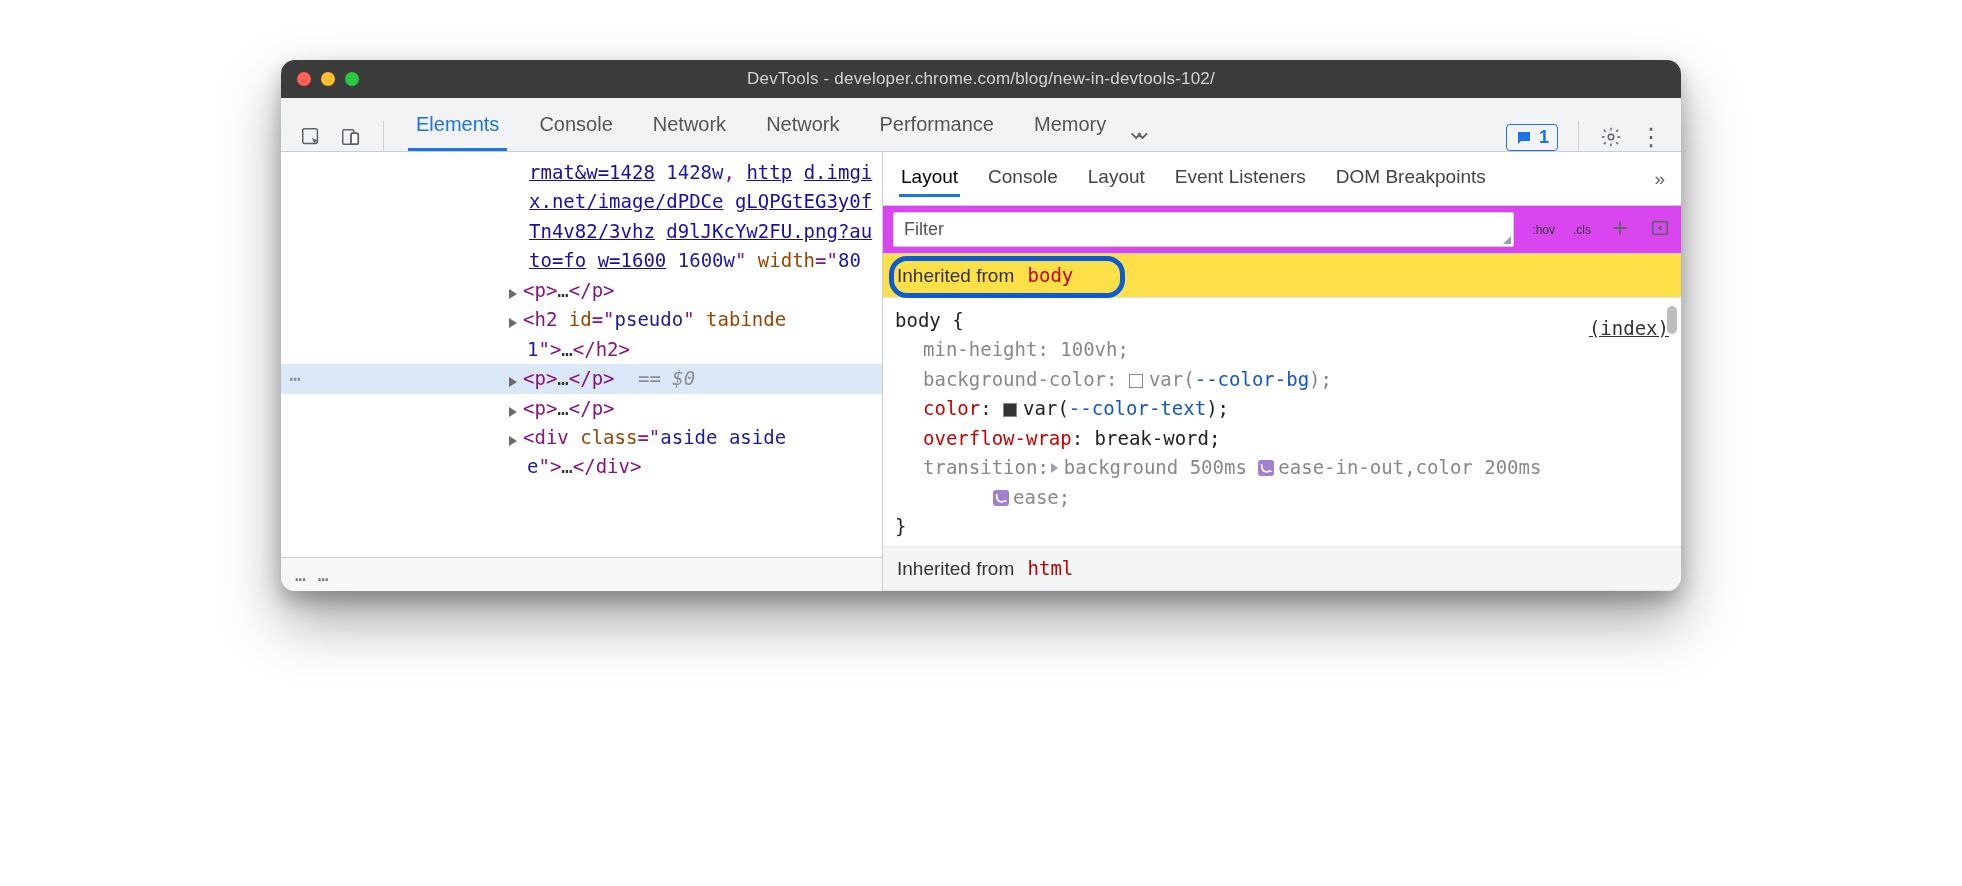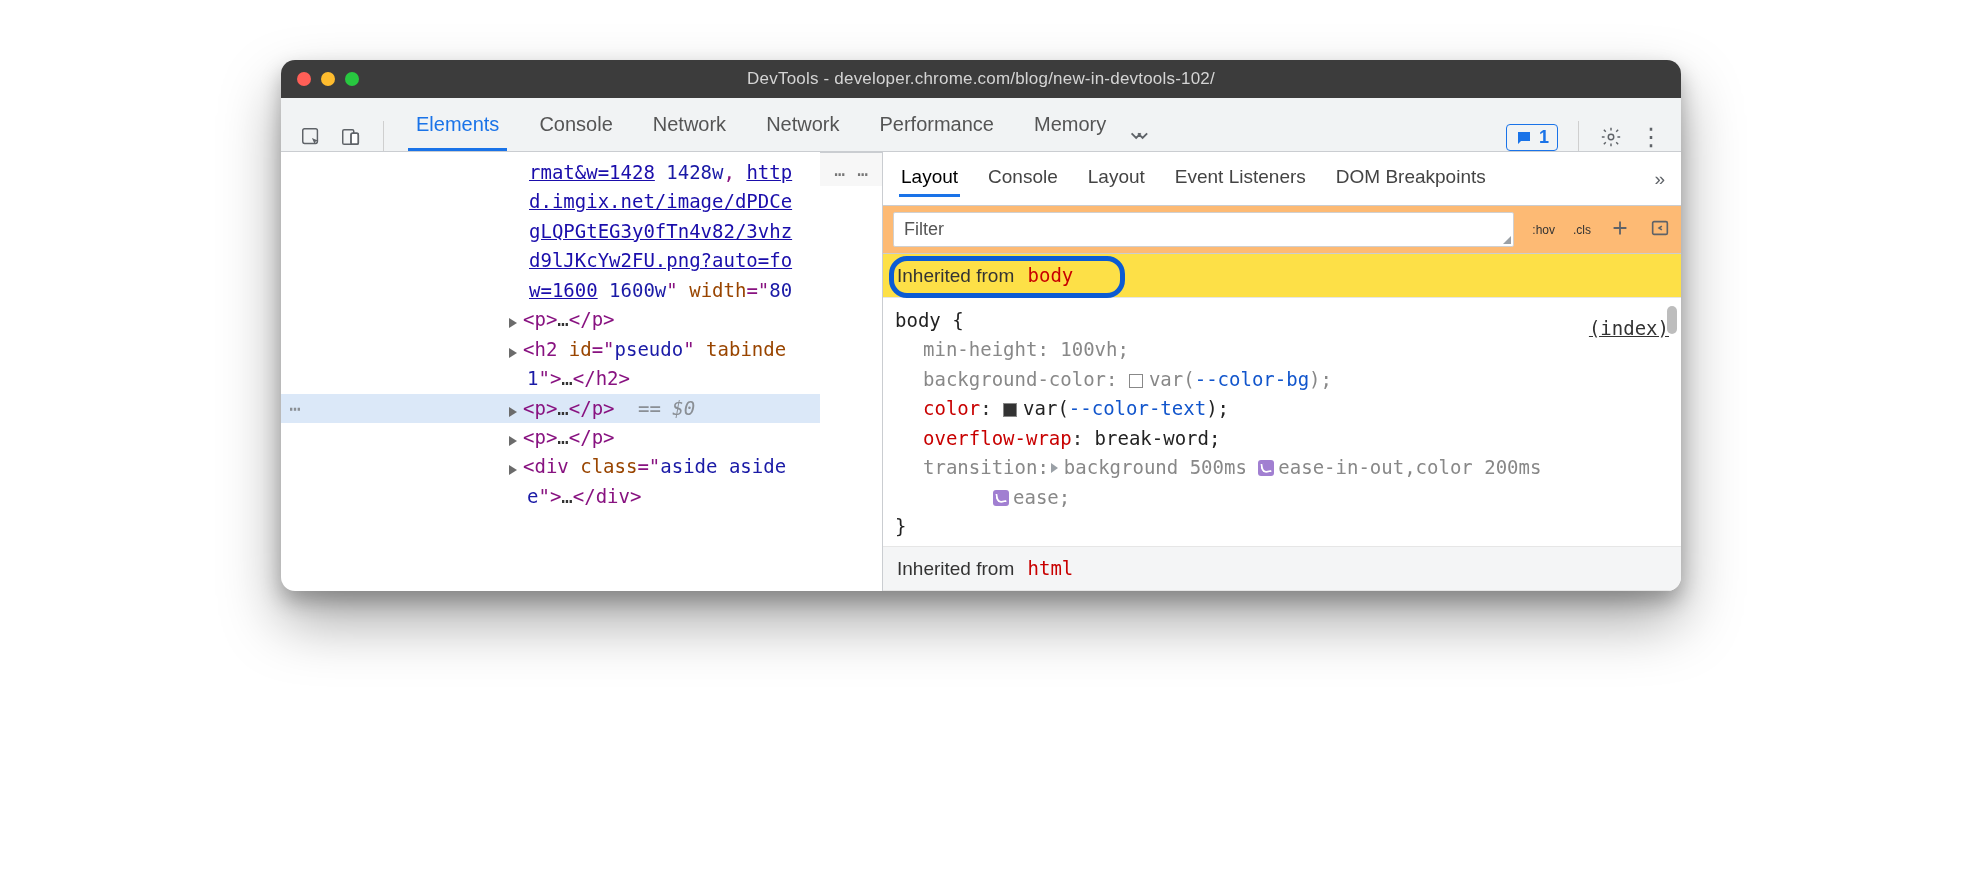--- a/index.html
+++ b/index.html
@@ -74,21 +74,21 @@
     display:flex;align-items:center;gap:6px;
     border:1px solid var(--accent);color:var(--accent);
     border-radius:4px;padding:2px 8px;font-weight:600;font-size:18px;
     margin-right:8px;
   }
   .badge svg{width:18px;height:18px;fill:var(--accent)}
   .gear,.kebab{margin:0 6px;color:#5f6368}
   .kebab{font-size:24px;line-height:0}
   
   .body{display:flex;min-height:430px}
-  .left{flex:0 0 43%;display:flex;flex-direction:row;border-right:1px solid var(--border);min-width:0}
+  .left{flex:0 0 43%;display:flex;flex-direction:column;border-right:1px solid var(--border);min-width:0}
   .right{flex:1;display:flex;flex-direction:column;min-width:0}
   
   .dom{
     flex:1;overflow:hidden;
     font-family:ui-monospace,SFMono-Regular,Menlo,monospace;
     font-size:19px;line-height:1.55;
     padding:6px 0 6px 0;
   }
   .row{display:flex;align-items:flex-start;padding:0 8px 0 0}
   .row.sel{background:var(--highlight)}
@@ -117,21 +117,21 @@
     padding:8px 16px;border-bottom:1px solid var(--border);
     font-size:19px;color:#444;background:#fff;
   }
   .subtab{padding:6px 2px;border-bottom:3px solid transparent;cursor:pointer;white-space:nowrap}
   .subtab.active{color:#000;border-bottom-color:var(--accent)}
   .sub-spacer{flex:1}
   .dbl-chev{color:#5f6368}
   
   .filterbar{
     display:flex;align-items:center;gap:18px;padding:6px 10px;
-    border-bottom:1px solid var(--border);background:#fdba74;
+    border-bottom:1px solid var(--border);background:#d946ef;
   }
   .filter{
     flex:1;border:1px solid #d0d0d0;border-radius:2px;
     padding:6px 10px;font-size:18px;color:#555;position:relative;
     background:#fff;
   }
   .filter::after{
     content:"";position:absolute;right:2px;bottom:2px;
     width:0;height:0;border-left:8px solid transparent;border-bottom:8px solid #9aa0a6;
   }

